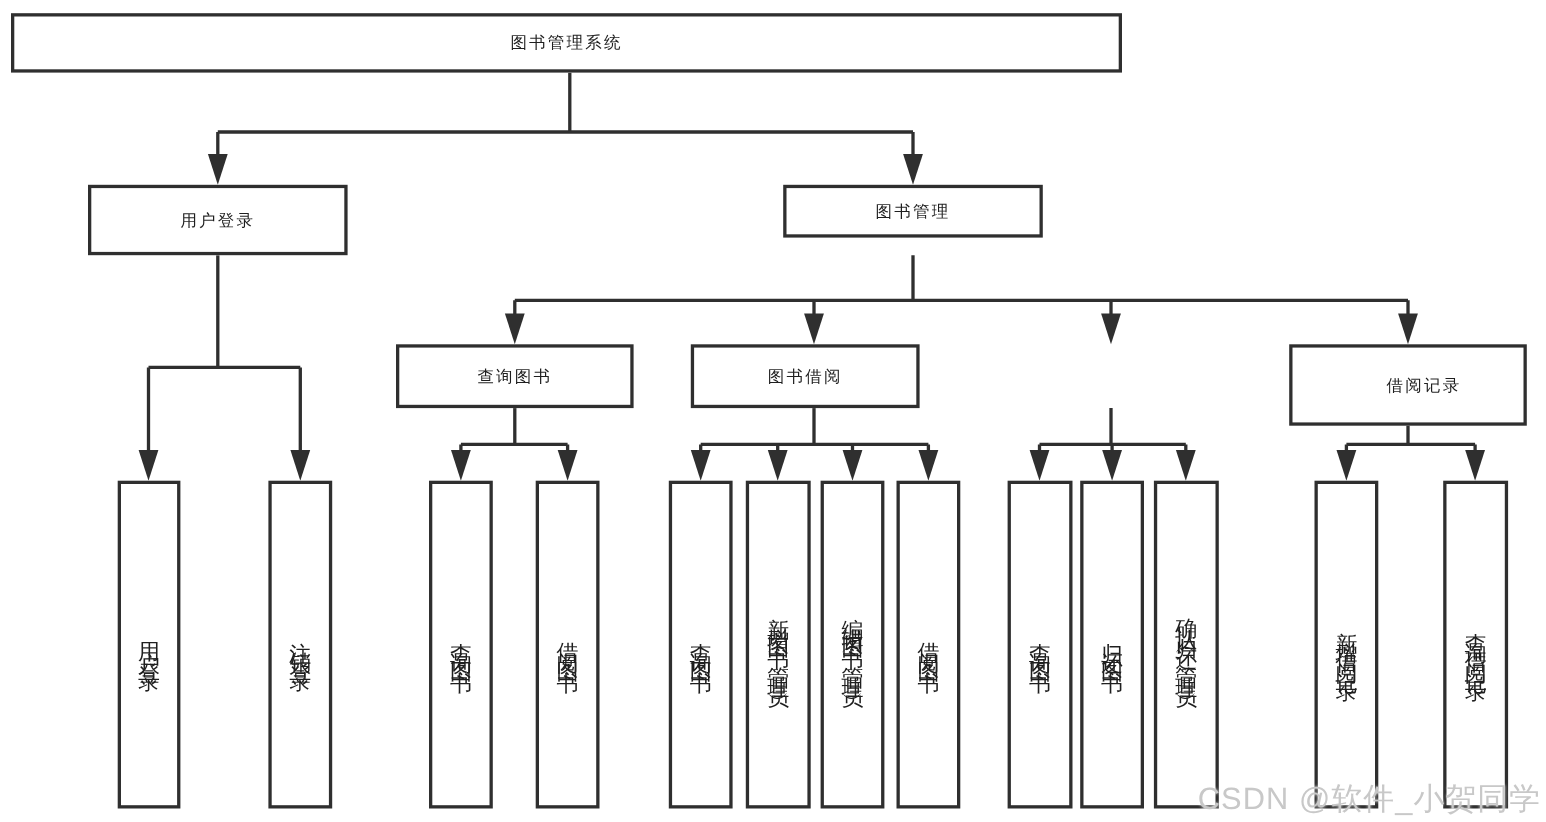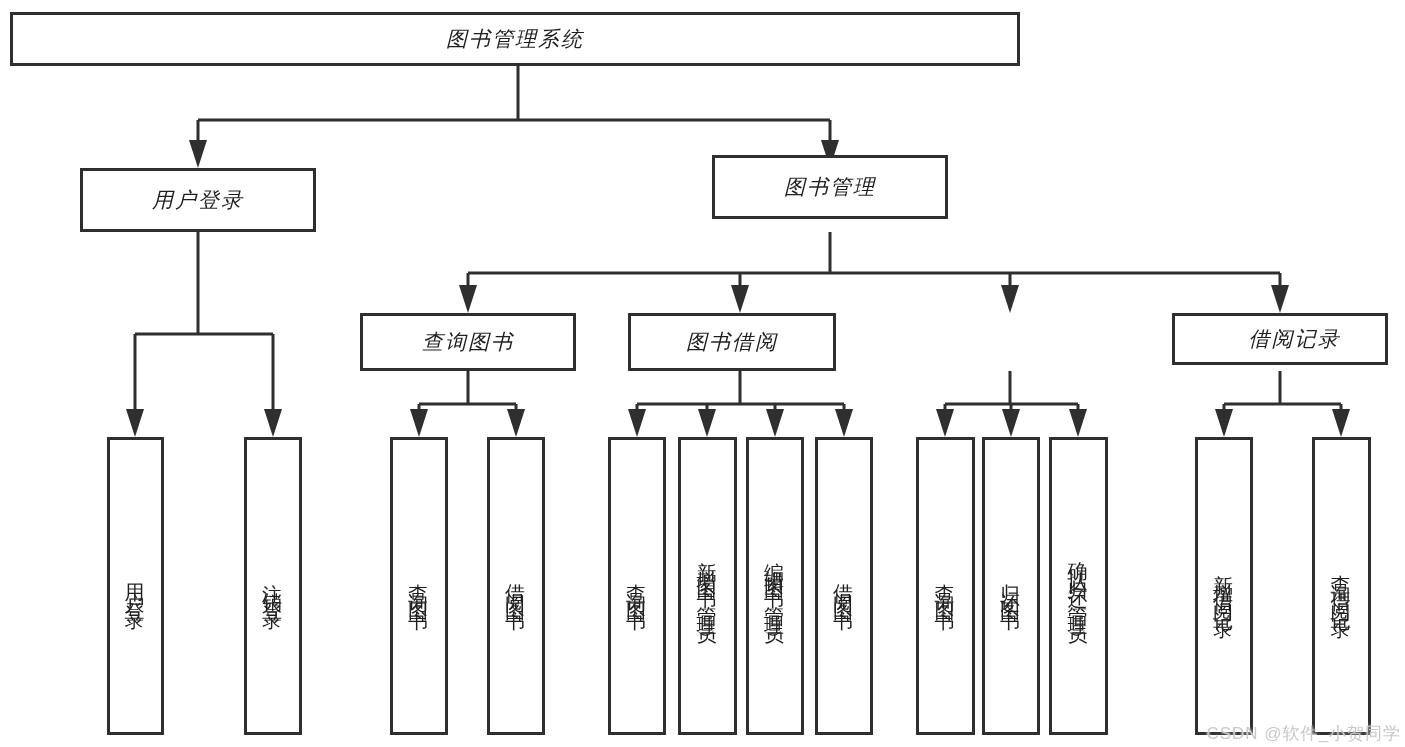--- a/index.html
+++ b/index.html
@@ -36,36 +36,35 @@
     position: absolute;
     border: 3px solid var(--line);
     background: var(--background);
     display: flex;
     align-items: center;
     justify-content: center;
     color: var(--text);
     z-index: 2;
   }
   .node.h {
-    font-size: 21px;
+    font-size: 15px;
     letter-spacing: 2px;
-    font-style: italic;
   }
   .node.v {
     writing-mode: vertical-rl;
     text-orientation: mixed;
     font-size: 20px;
     letter-spacing: 9px;
   }
 
   .watermark {
     position: absolute;
     right: 4px;
     bottom: 2px;
-    font-size: 17px;
+    font-size: 28px;
     letter-spacing: 1px;
     color: var(--watermark);
     text-shadow: 0 0 3px #ffffff;
     z-index: 3;
     white-space: nowrap;
     margin-left: 29px;
   }
 </style>
 </head>
 <body>
@@ -129,25 +128,25 @@
         <use href="#ah" x="1011" y="437"></use>
       <use href="#ah" x="1078" y="437"></use>
         <use href="#ah" x="1224" y="437"></use>
       <use href="#ah" x="1341" y="437"></use>
     </g>
   </svg>
 
   <div class="node h" style="left:10px; top:12px; width:1010px; height:54px;">图书管理系统</div>
 
   <div class="node h" style="left:80px; top:168px; width:236px; height:64px;">用户登录</div>
-  <div class="node h" style="left:712px; top:155px; width:236px; height:64px;">图书管理</div>
+  <div class="node h" style="left:712px; top:168px; width:236px; height:48px;">图书管理</div>
 
   <div class="node h" style="left:360px; top:313px; width:216px; height:58px;">查询图书</div>
   <div class="node h" style="left:628px; top:313px; width:208px; height:58px;">图书借阅</div>
-  <div class="node h" style="left:1172px; top:313px; width:216px; height:52px;padding-left:29px;">借阅记录</div>
+  <div class="node h" style="left:1172px; top:313px; width:216px; height:74px;padding-left:29px;">借阅记录</div>
 
   <div class="node v" style="left:107px; top:437px; width:57px; height:298px;">用户登录</div>
   <div class="node v" style="left:244px; top:437px; width:58px; height:298px;">注销登录</div>
 
   <div class="node v" style="left:390px; top:437px; width:58px; height:298px;">查询图书</div>
   <div class="node v" style="left:487px; top:437px; width:58px; height:298px;">借阅图书</div>
 
   <div class="node v" style="left:608px; top:437px; width:58px; height:298px;">查询图书</div>
   <div class="node v" style="left:678px; top:437px; width:59px; height:298px;">新增图书（管理员）</div>
   <div class="node v" style="left:746px; top:437px; width:58px; height:298px;">编辑图书（管理员）</div>

